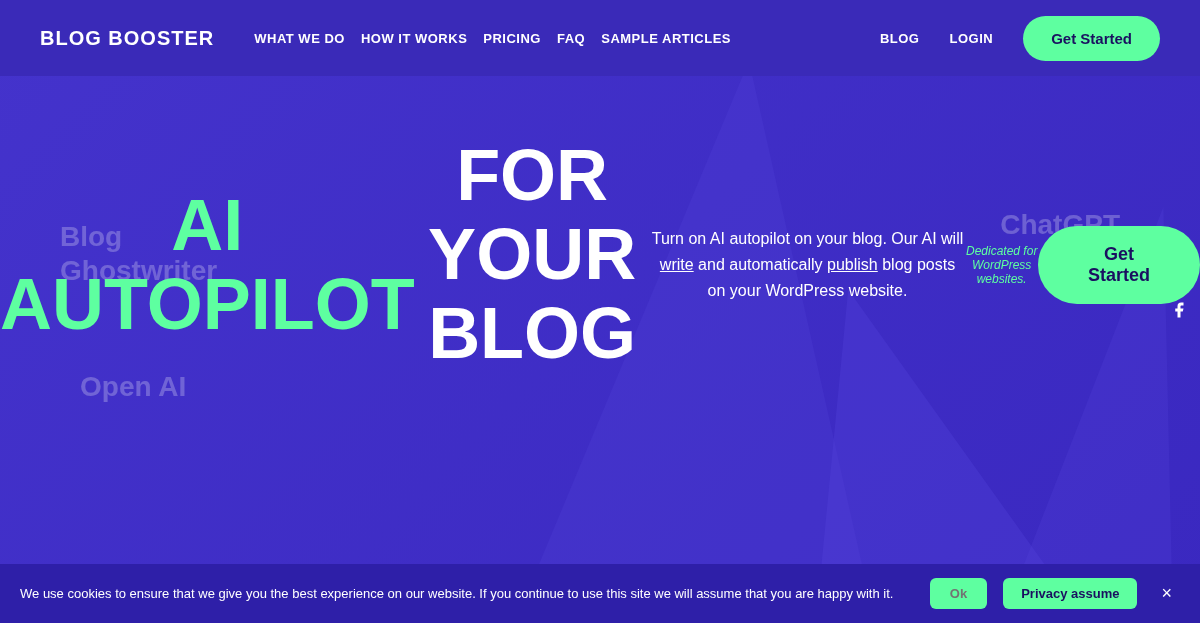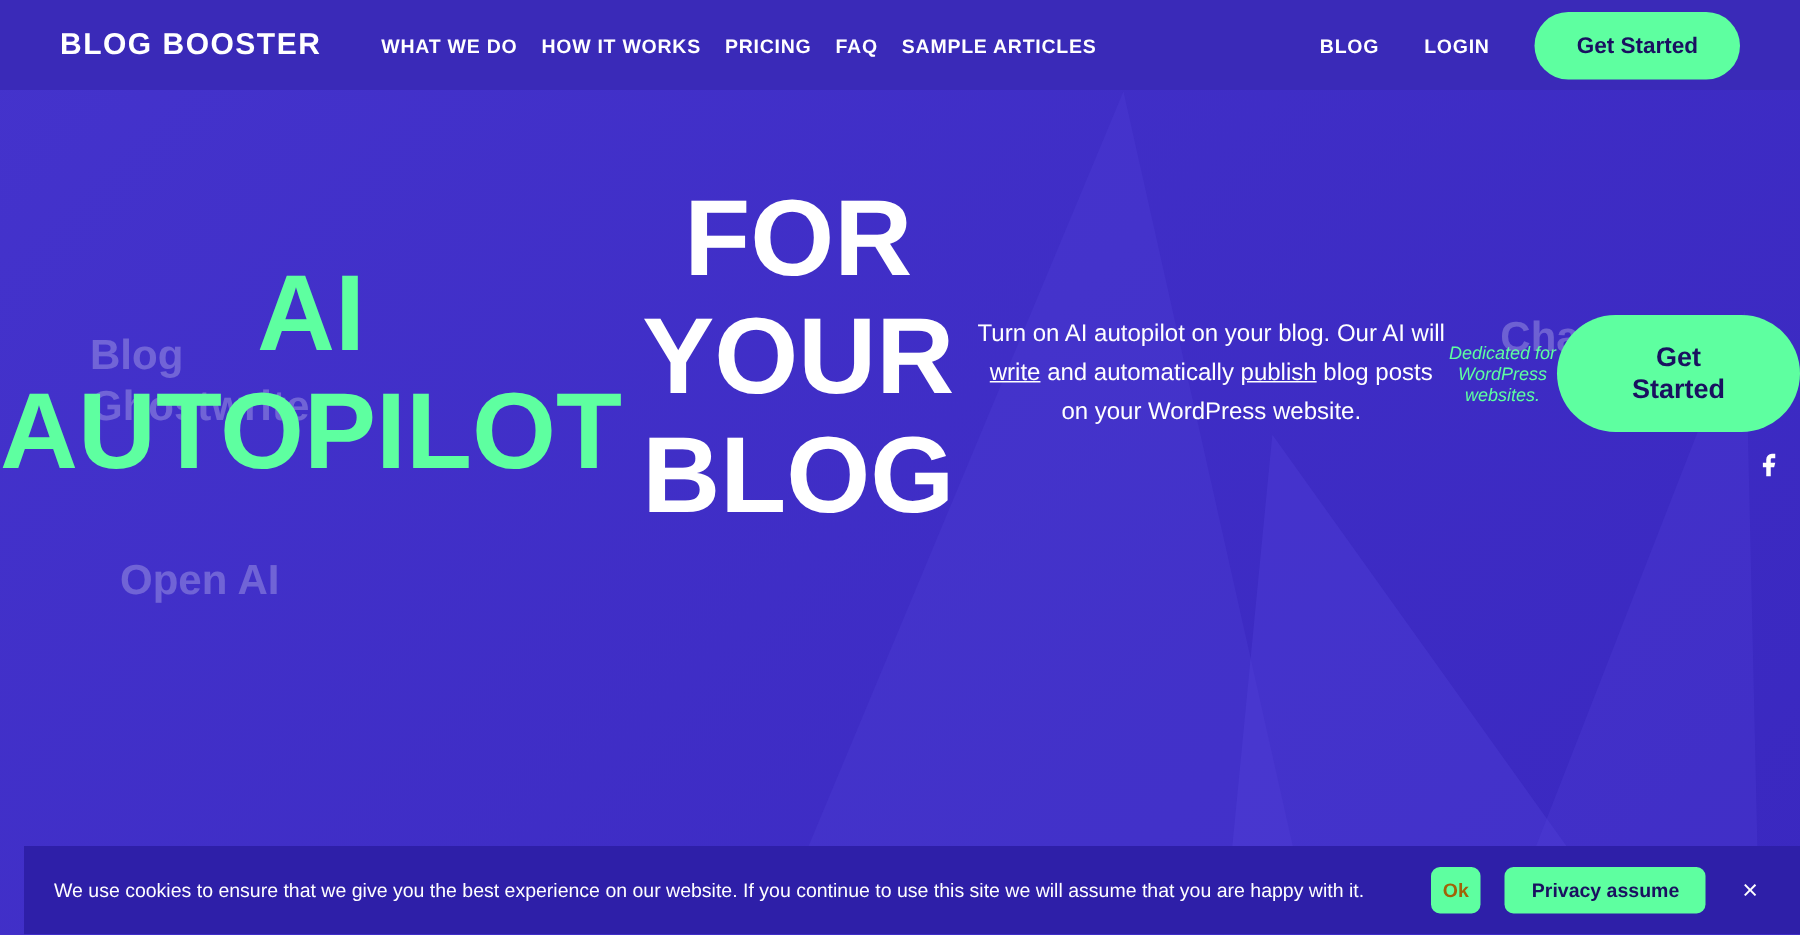--- a/index.html
+++ b/index.html
@@ -58,21 +58,21 @@
       transform: rotate(5deg);
     }
 
     
     nav {
       position: relative;
       z-index: 10;
       display: flex;
       align-items: center;
       padding: 0 40px;
-      height: 60px;
+      height: 76px;
       background-color: #3a2ab8;
     }
 
     .nav-logo {
       color: white;
       font-weight: 900;
       font-size: 20px;
       letter-spacing: 1px;
       margin-right: 40px;
       white-space: nowrap;
@@ -202,42 +202,42 @@
 
     .label-aimodel {
       top: 350px;
       right: 60px;
     }
 
     
     .cookie-banner {
       position: absolute;
       bottom: 0;
-      left: 16px;
+      left: 0;
       right: 0;
       background-color: #2e1fa8;
       display: flex;
       align-items: center;
       padding: 14px 20px;
       z-index: 100;
       gap: 16px;
     }
 
     .cookie-text {
       color: white;
       font-size: 13px;
       flex: 1;
     }
 
     .cookie-ok {
       background-color: #5effa0;
-      color: #a16207;
+      color: #737373;
       font-weight: 700;
       font-size: 13px;
-      padding: 8px 8px;
+      padding: 8px 20px;
       border-radius: 6px;
       border: none;
       cursor: pointer;
       white-space: nowrap;
     }
 
     .cookie-policy {
       background-color: #5effa0;
       color: #1a1060;
       font-weight: 700;

